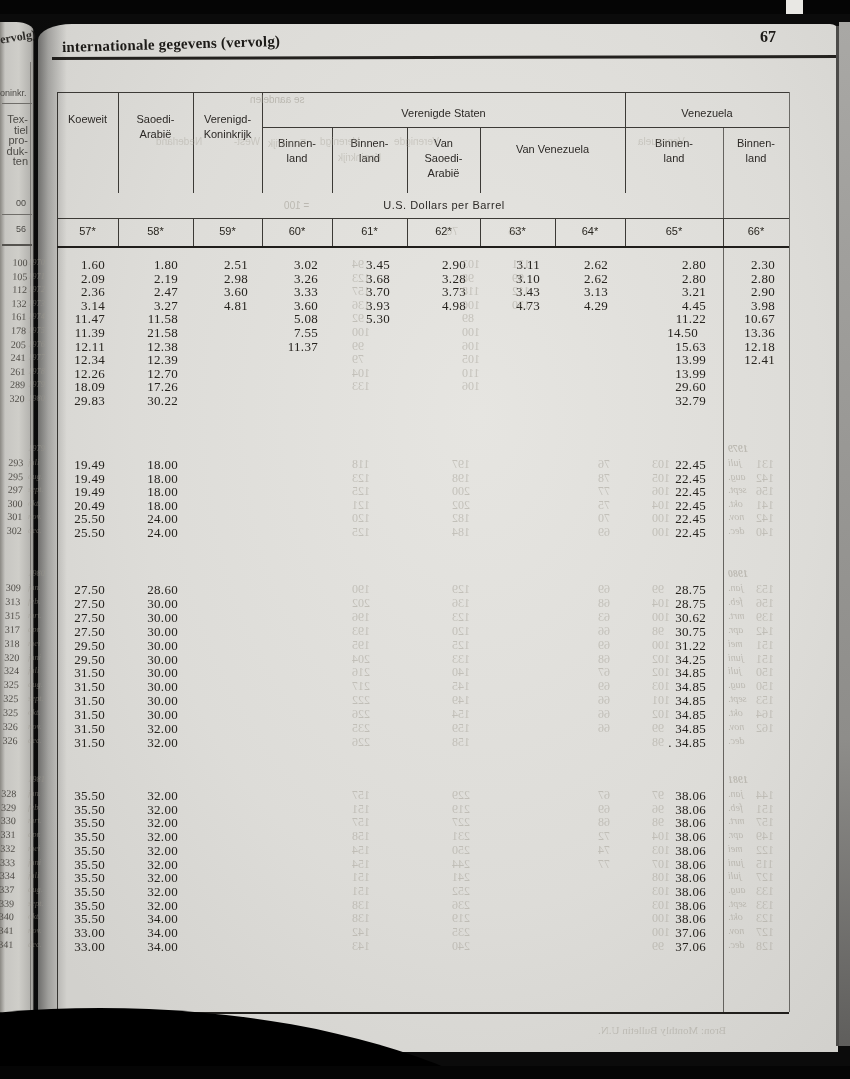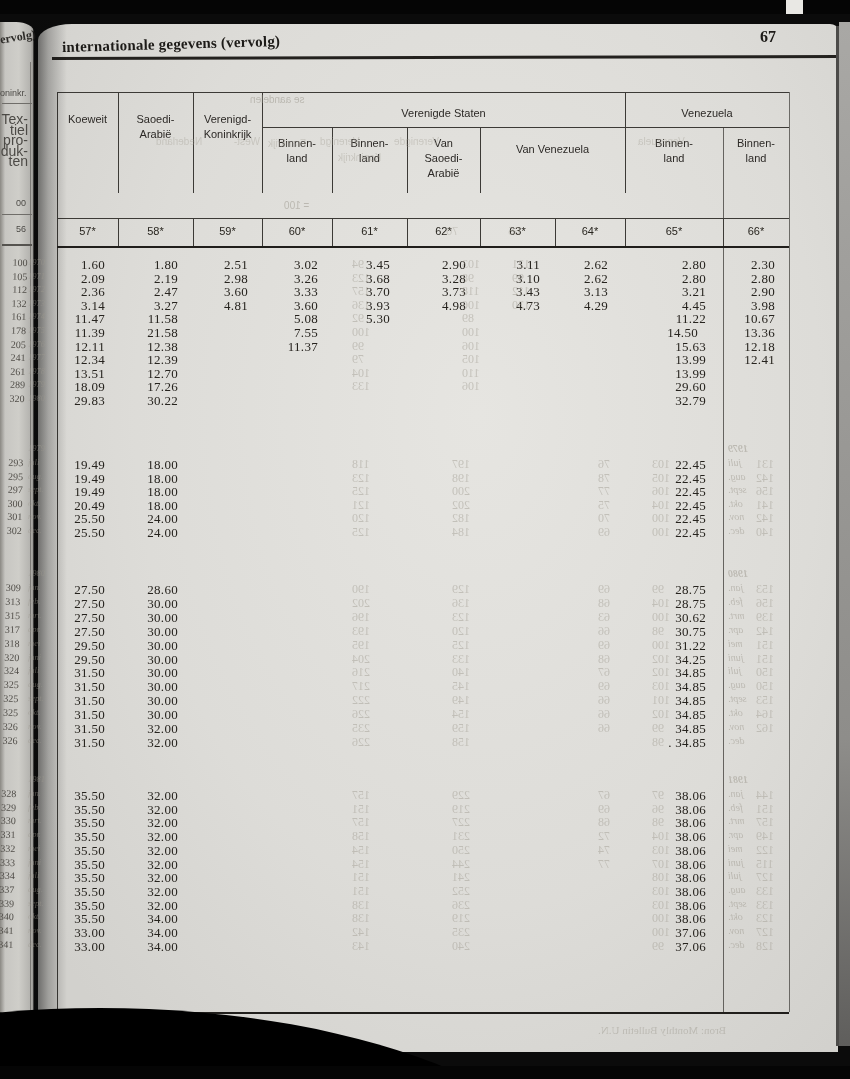--- a/index.html
+++ b/index.html
@@ -75,21 +75,21 @@
   <div class="top-notch"></div>
   <div class="outer-strip"></div>
 
   <div class="strip">
     <div class="vline"></div>
     <div class="hline" style="left:2px;top:81px;width:30px"></div>
     <div class="hline" style="left:2px;top:192px;width:30px"></div>
     <div class="hline" style="left:2px;top:222px;width:30px;height:2px;background:#55534f"></div>
     <div class="strip-txt" style="left:0;top:8px;width:32px;font-family:'Liberation Serif',serif;font-weight:bold;font-size:12px;transform:rotate(-9deg);color:#2e2c29">ervolg)</div>
     <div class="strip-txt" style="left:0;top:66px;width:30px;font-size:9px">oninkr.</div>
-    <div class="strip-txt" style="left:0;top:92px;width:28px;font-size:14px;text-align:right;white-space:pre-line;line-height:10.5px">Tex-
+    <div class="strip-txt" style="left:0;top:92px;width:28px;font-size:11px;text-align:right;white-space:pre-line;line-height:10.5px">Tex-
 tiel
 pro-
 duk-
 ten</div>
     <div class="strip-txt" style="left:0;top:176px;width:26px;font-size:9px;text-align:right">00</div>
     <div class="strip-txt" style="left:0;top:202px;width:26px;font-size:9px;text-align:right">56</div>
     <div class="strip-nums" id="strip-nums">
         <div class="strip-num" style="left: 0px; top: 235px;">100</div>
         <div class="strip-num" style="left: 0px; top: 248.6px;">105</div>
         <div class="strip-num" style="left: 0px; top: 262.2px;">112</div>
@@ -182,20 +182,21 @@
     <div class="th-lab" style="left:294px;top:112px;width:75px">Binnen-
 land</div>
     <div class="th-lab" style="left:369px;top:112px;width:73px">Van
 Saoedi-
 Arabië</div>
     <div class="th-lab" style="left:442px;top:118px;width:145px">Van Venezuela</div>
     <div class="th-lab" style="left:587px;top:112px;width:98px">Binnen-
 land</div>
     <div class="th-lab" style="left:685px;top:112px;width:66px">Binnen-
 land</div>
+    <div class="unit">U.S. Dollars per Barrel</div>
 
     <div id="colnums">
         <div class="colnum" style="left: 19px; top: 201px; width: 61px;">57*</div>
         <div class="colnum" style="left: 80px; top: 201px; width: 75px;">58*</div>
         <div class="colnum" style="left: 155px; top: 201px; width: 69px;">59*</div>
         <div class="colnum" style="left: 224px; top: 201px; width: 70px;">60*</div>
         <div class="colnum" style="left: 294px; top: 201px; width: 75px;">61*</div>
         <div class="colnum" style="left: 369px; top: 201px; width: 73px;">62*</div>
         <div class="colnum" style="left: 442px; top: 201px; width: 75px;">63*</div>
         <div class="colnum" style="left: 517px; top: 201px; width: 70px;">64*</div>
@@ -256,21 +257,21 @@
         <div class="cell" style="left: 673px; top: 301px;">13.36</div>
         <div class="cell" style="left: 3px; top: 314.6px;">12.11</div>
         <div class="cell" style="left: 76px; top: 314.6px;">12.38</div>
         <div class="cell" style="left: 216px; top: 314.6px;">11.37</div>
         <div class="cell" style="left: 604px; top: 314.6px;">15.63</div>
         <div class="cell" style="left: 673px; top: 314.6px;">12.18</div>
         <div class="cell" style="left: 3px; top: 328.2px;">12.34</div>
         <div class="cell" style="left: 76px; top: 328.2px;">12.39</div>
         <div class="cell" style="left: 604px; top: 328.2px;">13.99</div>
         <div class="cell" style="left: 673px; top: 328.2px;">12.41</div>
-        <div class="cell" style="left: 3px; top: 341.8px;">13.51</div>
+        <div class="cell" style="left: 3px; top: 341.8px;">12.26</div>
         <div class="cell" style="left: 76px; top: 341.8px;">12.70</div>
         <div class="cell" style="left: 604px; top: 341.8px;">13.99</div>
         <div class="cell" style="left: 3px; top: 355.4px;">18.09</div>
         <div class="cell" style="left: 76px; top: 355.4px;">17.26</div>
         <div class="cell" style="left: 604px; top: 355.4px;">29.60</div>
         <div class="cell" style="left: 3px; top: 369px;">29.83</div>
         <div class="cell" style="left: 76px; top: 369px;">30.22</div>
         <div class="cell" style="left: 604px; top: 369px;">32.79</div>
         <div class="cell" style="left: 3px; top: 433px;">19.49</div>
         <div class="cell" style="left: 76px; top: 433px;">18.00</div>

